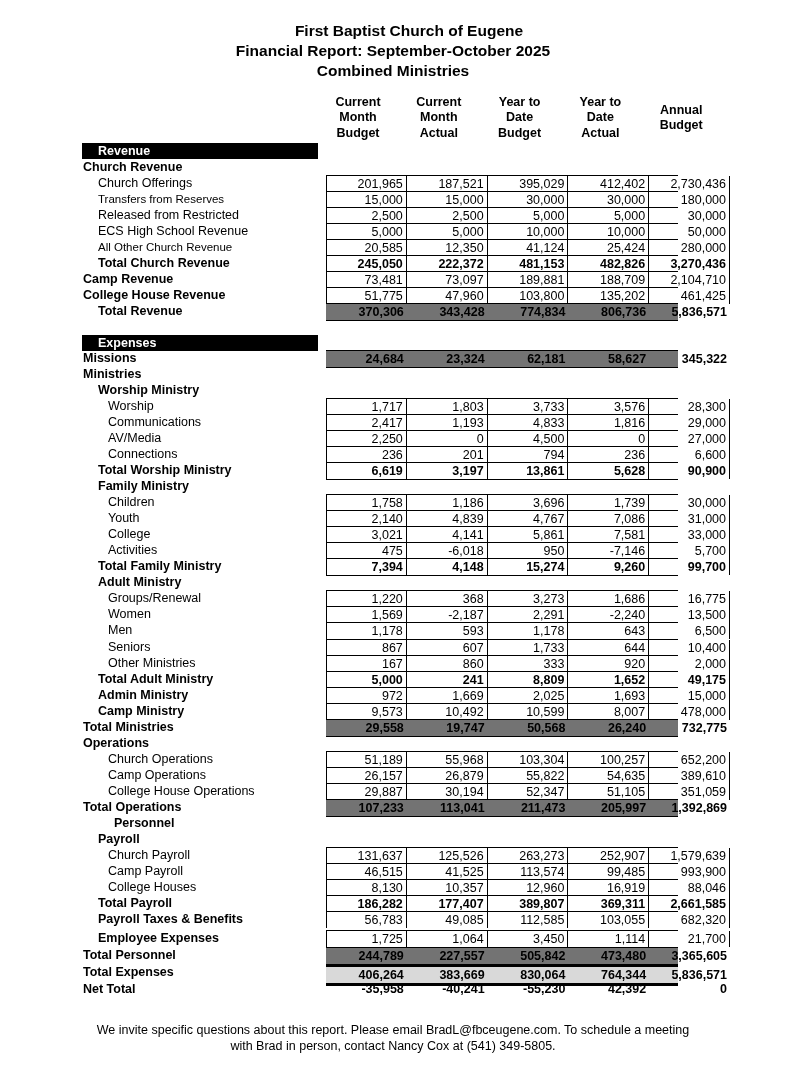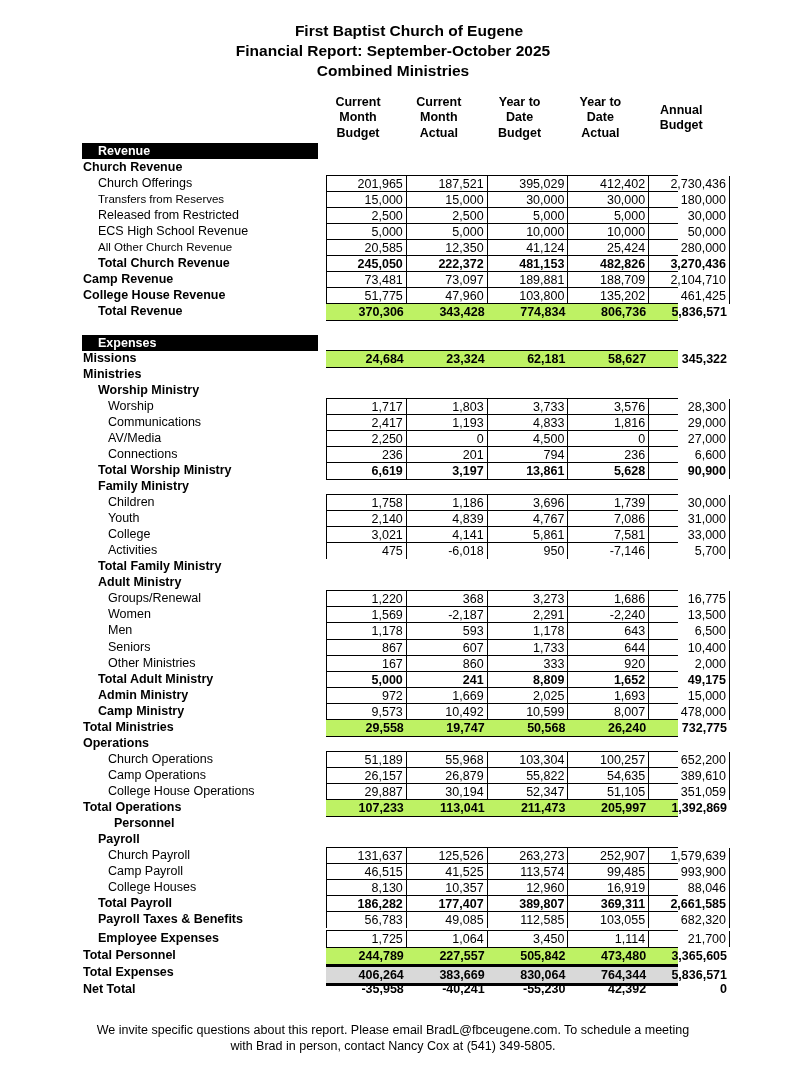--- a/index.html
+++ b/index.html
@@ -13,21 +13,21 @@
   .label.bold { font-weight: bold; }
   .label.small { font-size: 11.5px; }
   .lvl0 { left: 1px; } .lvl1 { left: 16px; } .lvl2 { left: 26px; }
   .section-bar { position: absolute; left: 82px; width: 236px; height: 16px; background: #000; color: #fff; font-weight: bold; font-size: 12.5px; line-height: 16px; padding-left: 16px; box-sizing: border-box; }
   .cells { position: absolute; left: 244px; top: 0; width: 352px; height: 16px; }
   .cell { position: absolute; top: 0; width: 80.8px; height: 16px; line-height: 16px; font-size: 12.5px; text-align: right; padding-right: 3px; box-sizing: border-box; }
   .cells.boxed { border-top: 1px solid #000; }
   .cells.boxed .cell { border-right: 1px solid #000; }
   .cells.boxed .cell.c0 { border-left: 1.5px solid #000; }
   .cells.bold .cell { font-weight: bold; }
-  .cells.shade { background: #bef264; border-top: 1.5px solid #000; border-bottom: 1.5px solid #000; }
+  .cells.shade { background: #737373; border-top: 1.5px solid #000; border-bottom: 1.5px solid #000; }
   .cells.shade .cell { font-weight: bold; }
   .cells.darkshade { background: #d9d9d9; border-top: 3px solid #000; border-bottom: 3px solid #000; height: 16px; }
   .cells.darkshade .cell { font-weight: bold; }
   .cells.plain .cell { font-weight: bold; }
   .boxbottom { border-bottom: 1px solid #000; }
   .c0 { left: 0; } .c1 { left: 80.8px; } .c2 { left: 161.6px; } .c3 { left: 242.4px; } .c4 { left: 323.2px; }
   .footer { position: absolute; top: 1022px; left: 0; width: 786px; text-align: center; font-size: 12.5px; line-height: 16px; }
 </style>
 </head>
 <body>
@@ -254,20 +254,27 @@
       <div class="cells boxed">
         <div class="cell c0">475</div>
         <div class="cell c1">-6,018</div>
         <div class="cell c2">950</div>
         <div class="cell c3">-7,146</div>
         <div class="cell c4">5,700</div>
       </div>
     </div>
     <div class="row" style="top: 558px;">
       <div class="label lvl1 bold">Total Family Ministry</div>
+      <div class="cells boxed bold boxbottom">
+        <div class="cell c0">7,394</div>
+        <div class="cell c1">4,148</div>
+        <div class="cell c2">15,274</div>
+        <div class="cell c3">9,260</div>
+        <div class="cell c4">99,700</div>
+      </div>
     </div>
     <div class="row" style="top: 574px;">
       <div class="label lvl1 bold">Adult Ministry</div>
     </div>
     <div class="row" style="top: 590px;">
       <div class="label lvl2 ">Groups/Renewal</div>
       <div class="cells boxed">
         <div class="cell c0">1,220</div>
         <div class="cell c1">368</div>
         <div class="cell c2">3,273</div>

